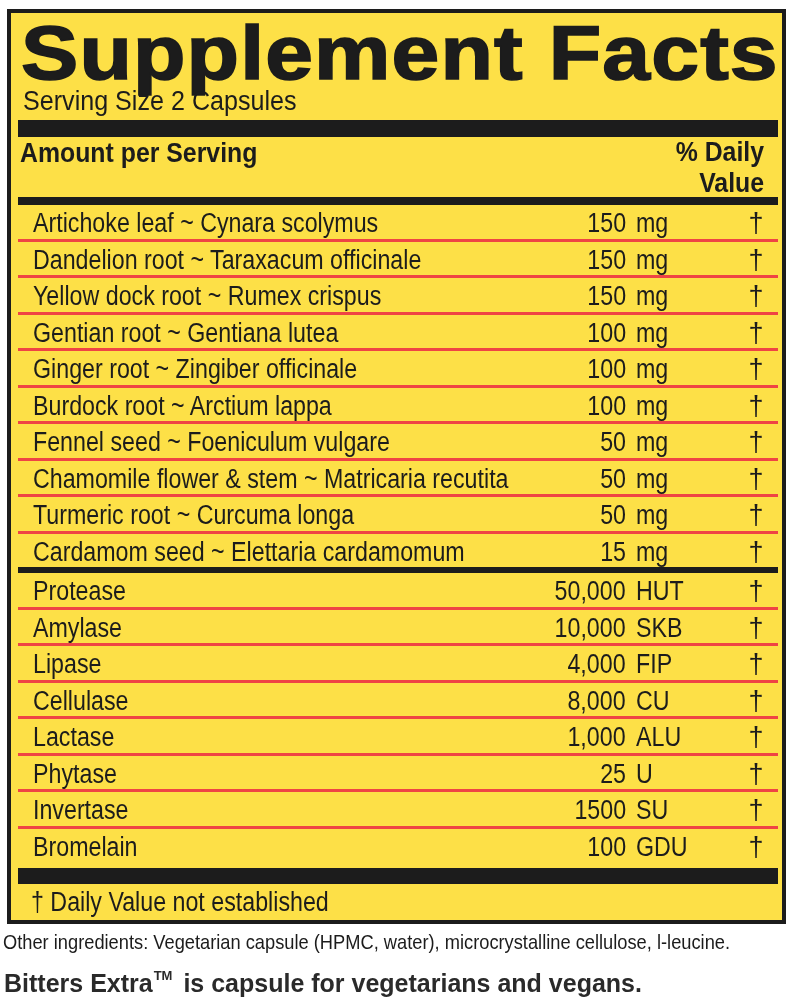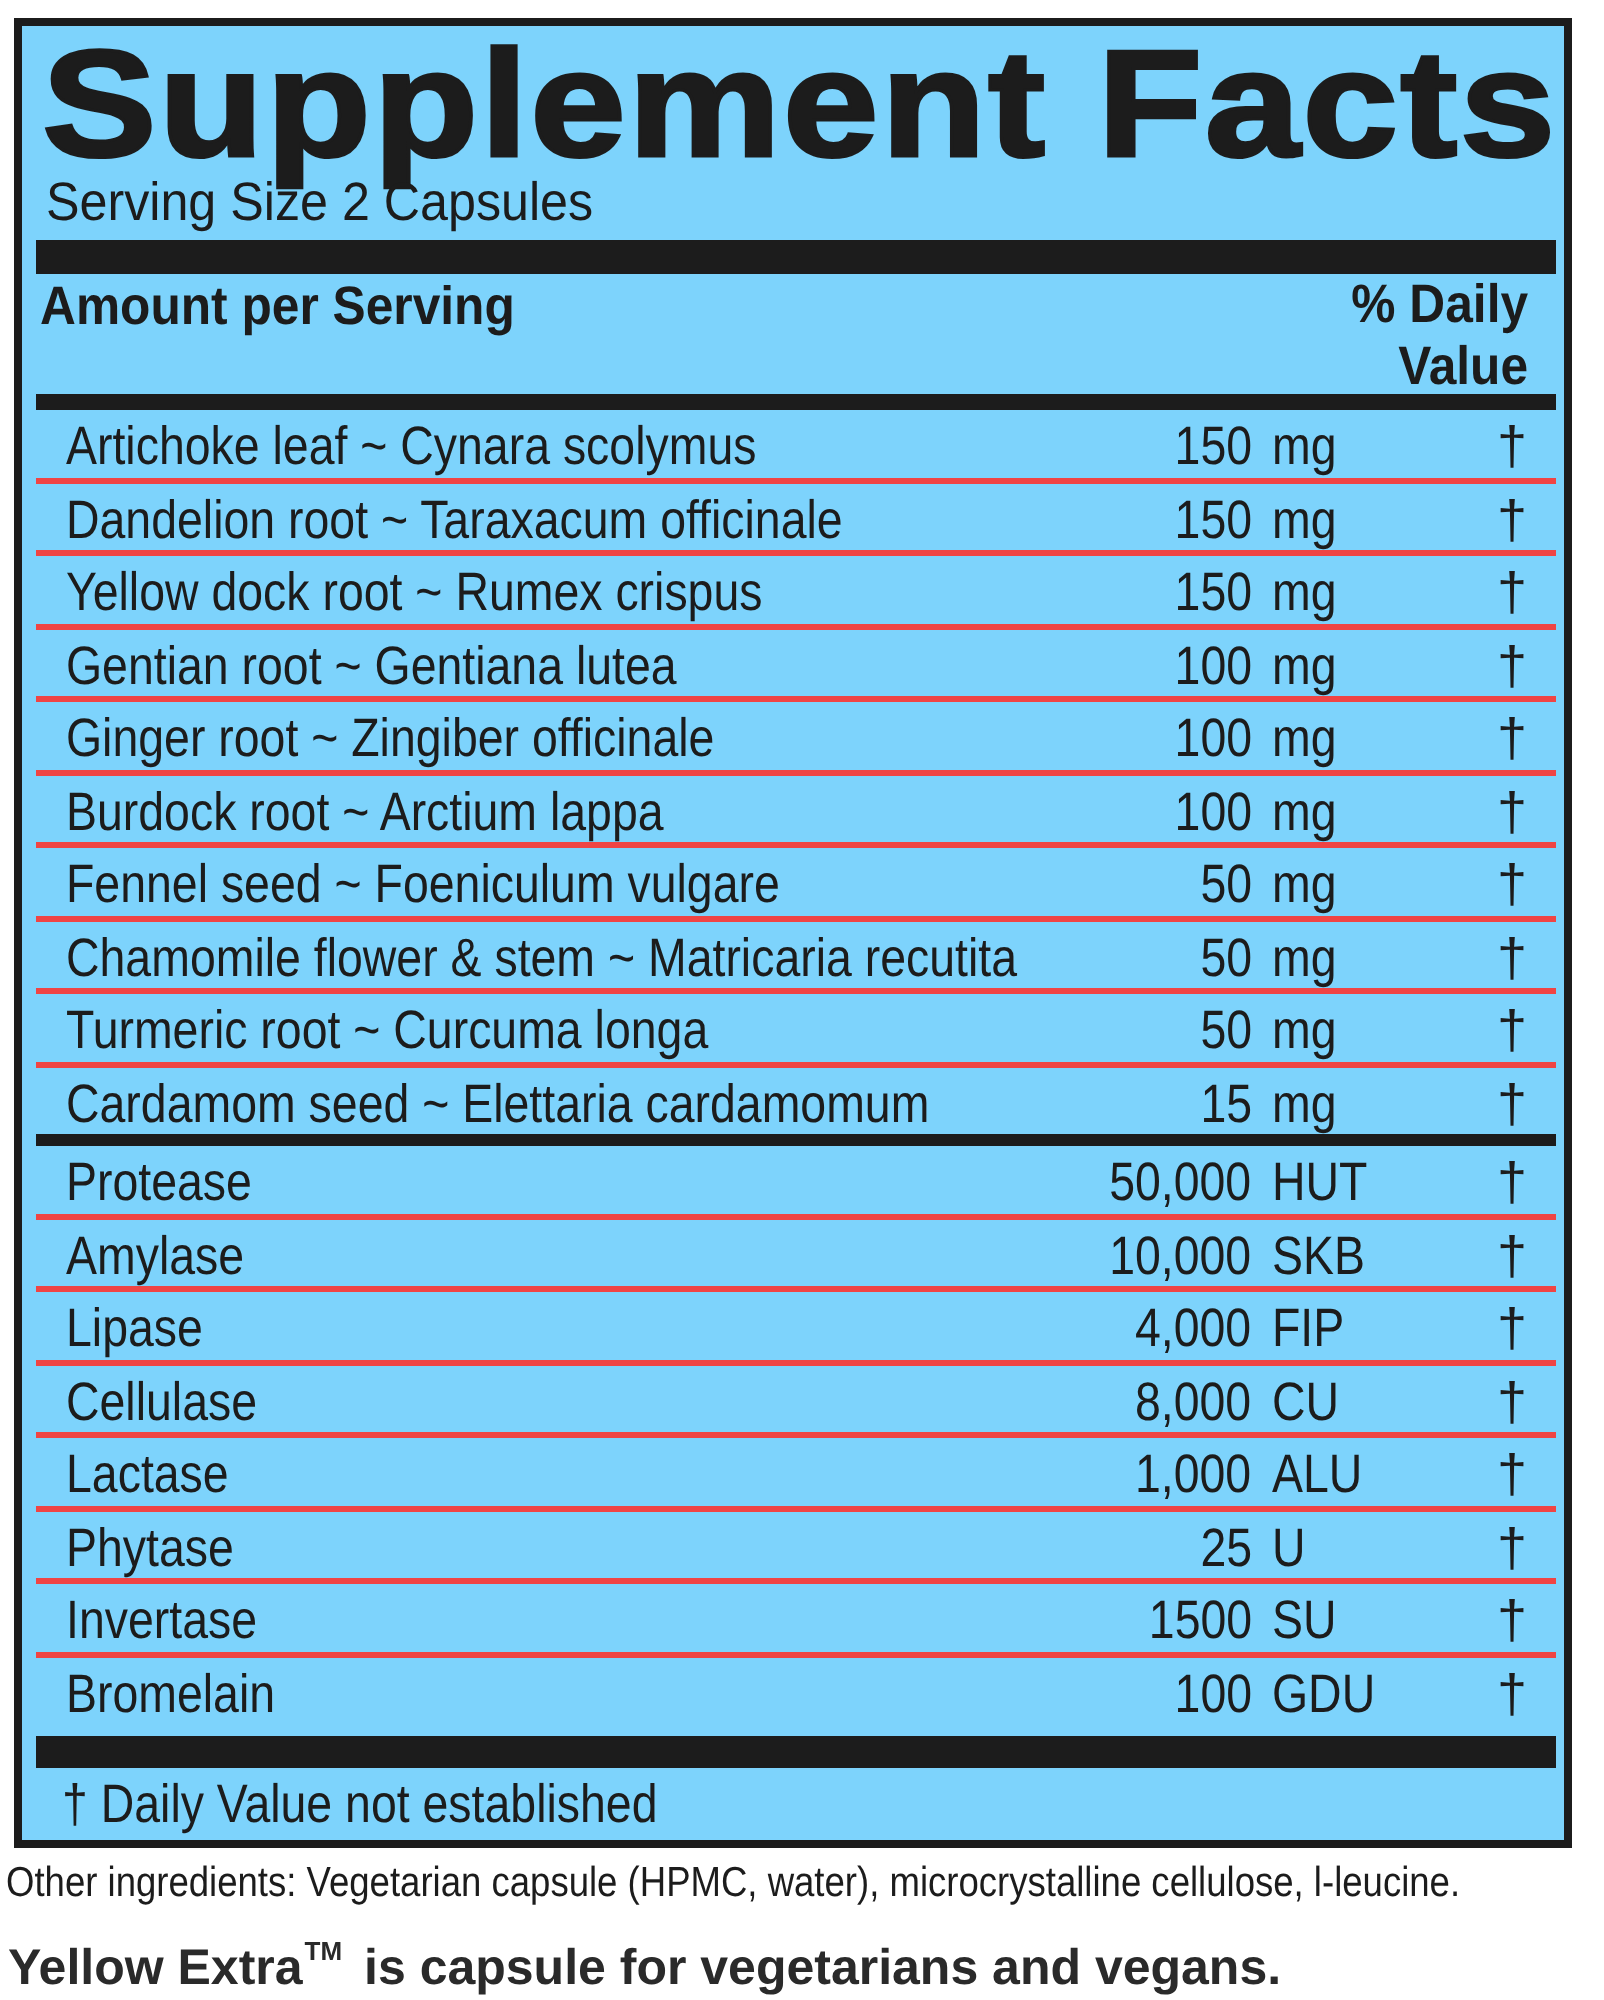--- a/index.html
+++ b/index.html
@@ -1,21 +1,21 @@
 <!DOCTYPE html>
 <html><head>
   <meta charset="utf-8">
   <style>
     * { box-sizing: border-box; margin: 0; padding: 0; }
     html, body { width: 802px; height: 1000px; background: #ffffff; overflow: hidden; }
     body { position: relative; font-family: "Liberation Sans", "DejaVu Sans", sans-serif; color: #1c1c1c; }
 
     .panel {
       position: absolute; left: 7px; top: 9px; width: 779px; height: 915px;
-      border: 4px solid #1c1c1c; background: #7dd3fc;
+      border: 4px solid #1c1c1c; background: #fde047;
     }
     .title {
       position: absolute; left: 10px; top: 0px; width: 760px; height: 80px;
       font-family: "Liberation Sans", sans-serif; font-weight: 900;
       font-size: 76px; line-height: 80px; letter-spacing: 1px;
       transform: scaleX(1.13); transform-origin: left center;
       white-space: nowrap; color: #1c1c1c;
       -webkit-text-stroke: 1.6px #1c1c1c;
     }
     .serving {
@@ -198,15 +198,15 @@
   </div>
 
   <div class="bar-thick" style="top:855px;height:16px;"></div>
 
   <div class="footnote">†  Daily Value not established</div>
 </div>
 
 <div class="other">Other ingredients: Vegetarian capsule (HPMC, water), microcrystalline cellulose, l-leucine.</div>
 
 <div class="vegan">
-  <span>Yellow Extra</span><sup>TM</sup>
+  <span>Bitters Extra</span><sup>TM</sup>
   <span>is capsule for vegetarians and vegans.</span>
 </div>
 
 </body></html>

